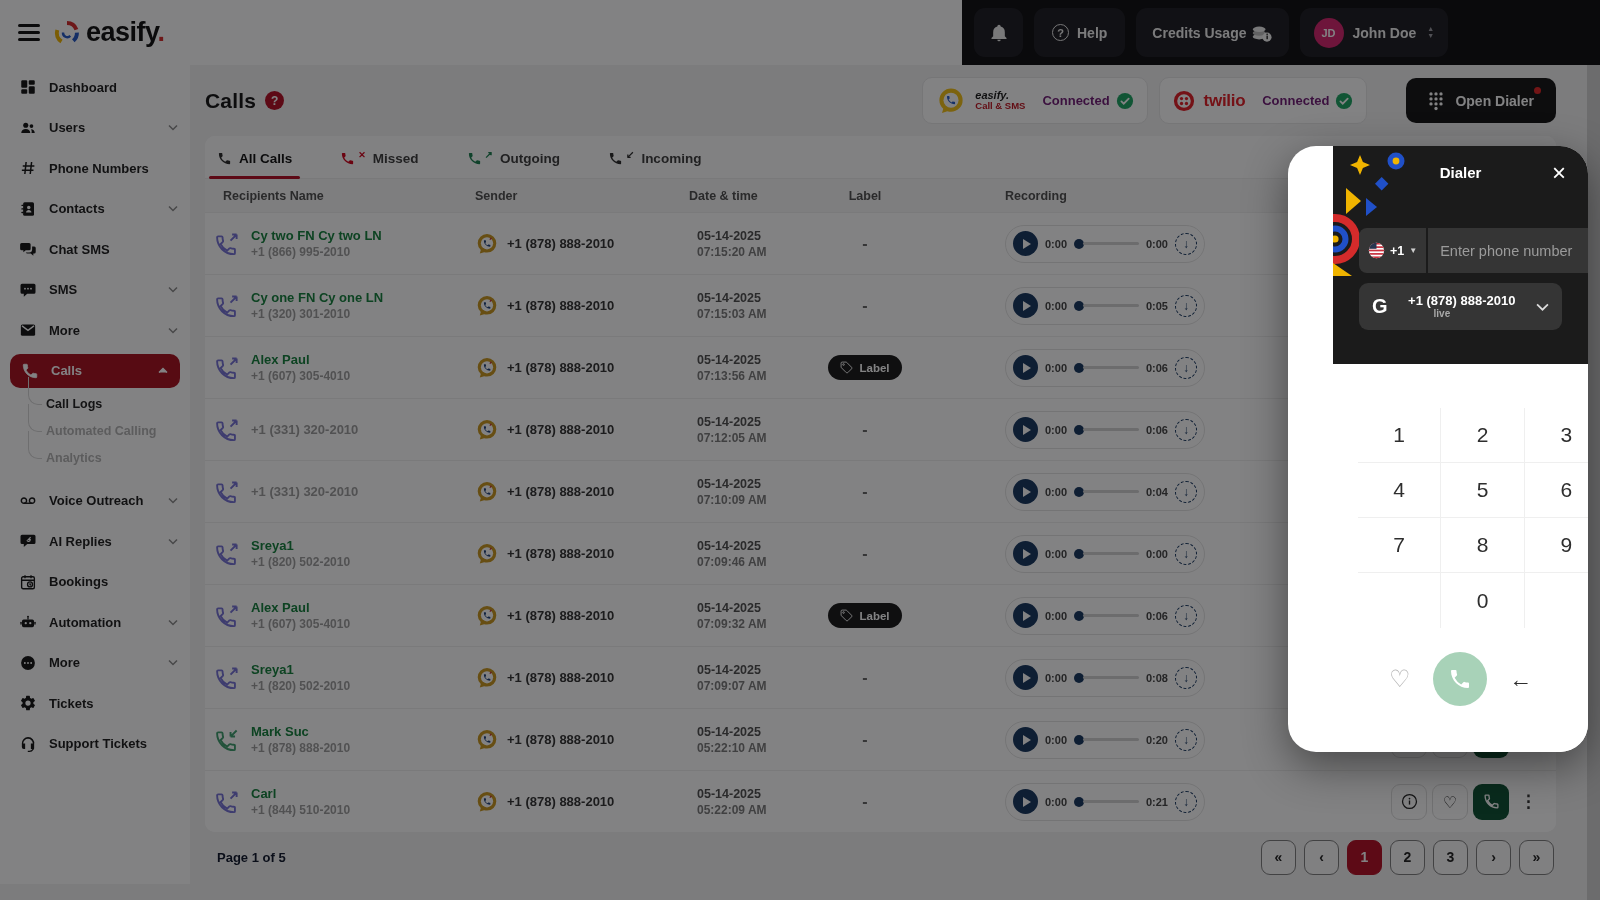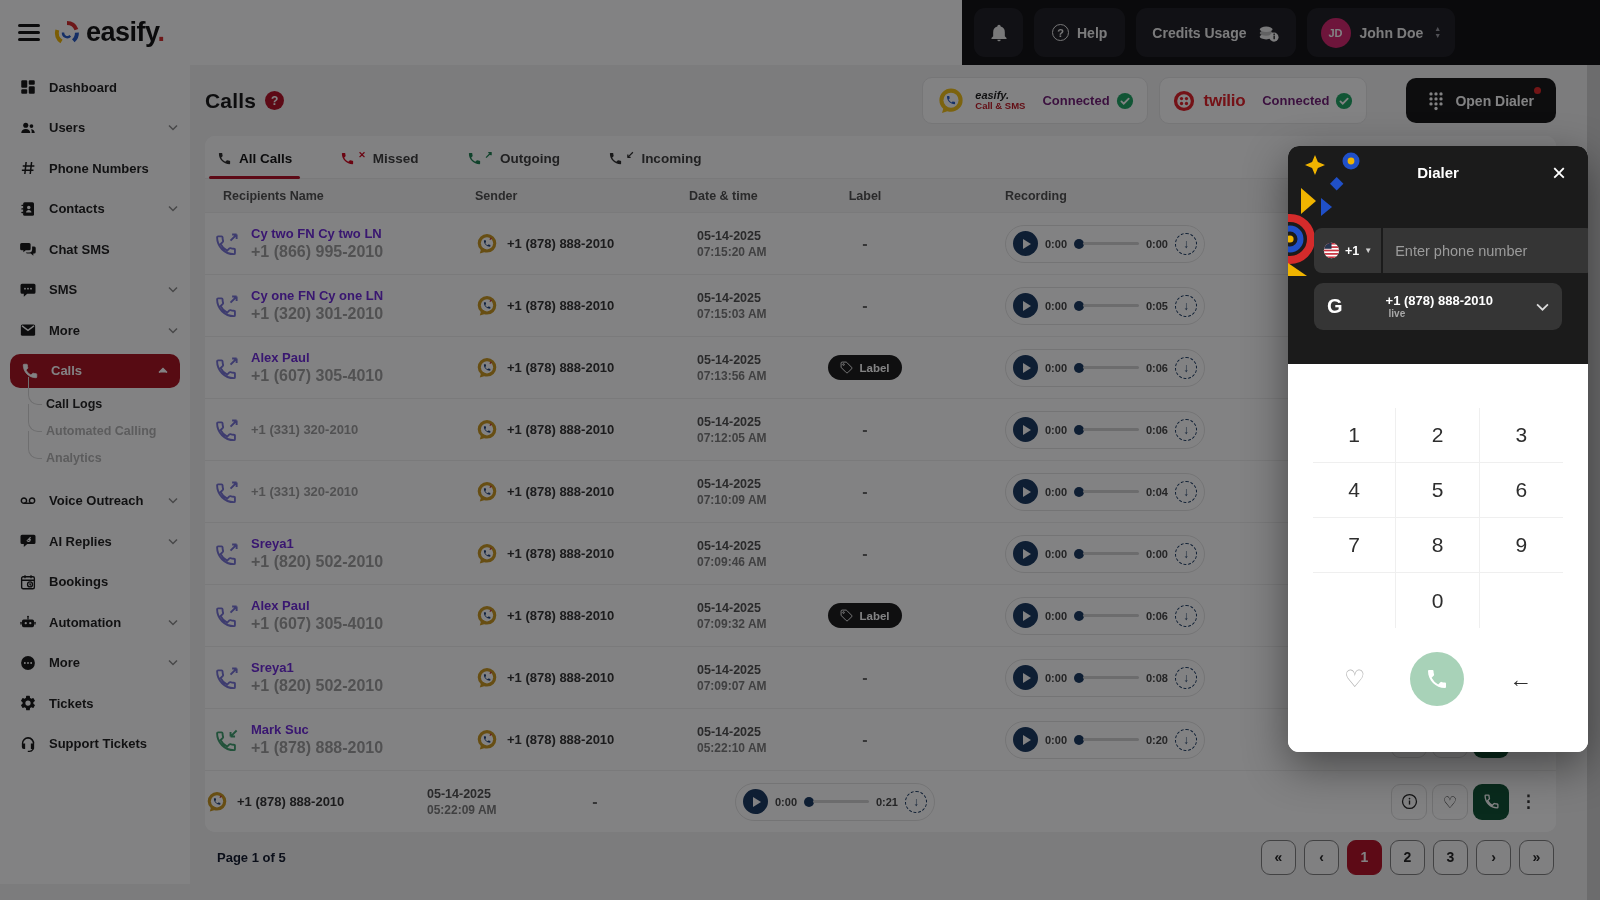--- a/index.html
+++ b/index.html
@@ -26,21 +26,21 @@
   .credits-label{font-size:8.5px;color:#eadfbf;font-weight:700;}
   .credits-value{font-size:14.5px;color:#fff;font-weight:800;}
   .recharge{margin-left:auto;background:#c8102e;color:#fff;font-size:12px;font-weight:800;
             border:none;border-radius:7px;padding:6px 9px;cursor:pointer;}
   .credits-strip{height:15px;background:#d9a31e;color:#7c0d0d;font-size:9.5px;font-weight:800;
                  display:flex;align-items:center;justify-content:center;}
   .bellpill{width:49px;justify-content:center;}
   .helppill{padding:0 18px;gap:8px;}
   .qmark{width:17px;height:17px;border:1.6px solid #e8e8e8;border-radius:50%;display:inline-flex;
          align-items:center;justify-content:center;font-size:11px;color:#e8e8e8;font-weight:700;}
-  .usagepill{padding:0 16px;gap:9px;}
+  .usagepill{padding:0 16px;gap:2px;}
   .userpill{padding:0 14px;gap:9px;}
   .avatar{width:30px;height:30px;border-radius:50%;background:#d6246e;color:#fff;font-size:11px;
           font-weight:800;display:flex;align-items:center;justify-content:center;}
   .sorter{display:flex;flex-direction:column;gap:1px;margin-left:2px;color:#9a9aa2;font-size:7px;line-height:.8;}
 
   
   .sidebar{position:absolute;top:65px;left:0;width:190px;bottom:16px;background:#ffffff;z-index:2;padding-top:2px;}
   .s-item{height:40.5px;display:flex;align-items:center;gap:12px;padding:0 12px 0 19px;cursor:pointer;
           color:#1c1c1c;font-size:13px;font-weight:600;}
   .s-item .lbl{flex:1;white-space:nowrap;}
@@ -86,22 +86,22 @@
   .thead{height:33px;background:#f6f6f6;display:flex;align-items:center;font-size:12.5px;color:#4f4f4f;font-weight:600;}
   .trow{height:62px;display:flex;align-items:center;border-top:1px solid #efefef;background:#fff;}
   .c1{flex:0 0 270px;display:flex;align-items:center;gap:11px;padding-left:8px;}
   .c2{flex:0 0 180px;display:flex;align-items:center;gap:8px;}
   .c3{flex:0 0 130px;padding-left:42px;}
   .c4{flex:0 0 160px;display:flex;justify-content:center;}
   .c5{flex:0 0 210px;margin-left:60px;}
   .c6{flex:0 0 165px;margin-left:auto;display:flex;align-items:center;gap:5px;}
   .thead .c1{padding-left:18px;font-weight:600;}
   .thead .c3{padding-left:34px;}
-  .name{font-size:13px;font-weight:800;color:#6d28d9;line-height:1.25;}
-  .num{font-size:16px;color:#9d9d9d;font-weight:600;}
+  .name{font-size:13px;font-weight:800;color:#15803d;line-height:1.25;}
+  .num{font-size:12px;color:#9d9d9d;font-weight:600;}
   .num.only{font-size:13px;}
   .sender-num{font-size:13px;font-weight:700;color:#333;}
   .dt1{font-size:12.5px;color:#4f4f4f;font-weight:600;line-height:1.3;}
   .dt2{font-size:12px;color:#7a7a7a;font-weight:600;}
   .dash{color:#666;font-weight:700;}
   .label-badge{background:#191919;color:#fff;font-size:11.5px;font-weight:700;border-radius:13px;
                height:25px;display:inline-flex;align-items:center;gap:6px;padding:0 12px;}
   .player{width:200px;height:38px;border:1px solid #e3e3e3;border-radius:20px;display:flex;
           align-items:center;gap:7px;padding:0 7px;}
   .play{width:25px;height:25px;border-radius:50%;background:#16365f;display:flex;align-items:center;
@@ -124,22 +124,22 @@
   .pagi-summary{font-size:13px;color:#0f172a;font-weight:600;padding-left:10px;}
   .pagi-btns{margin-left:auto;display:flex;gap:8px;}
   .pbtn{width:35px;height:35px;border-radius:9px;border:1.3px solid #7f7f7f;background:#fafafa;color:#222;
         font-size:14px;font-weight:800;display:flex;align-items:center;justify-content:center;cursor:pointer;font-family:inherit;}
   .pbtn.active{background:#b50f24;border-color:#b50f24;color:#fff;}
 
   .scrollstrip{position:absolute;top:65px;right:0;width:13px;bottom:0;background:#d2d2d2;z-index:3;}
 
   
   .overlay{position:absolute;inset:0;background:rgba(5,5,8,.50);z-index:10;}
-  .dialer{position:absolute;left:1288px;top:146px;width:300px;height:606px;z-index:20;border-radius:11px;
-          box-shadow:0 14px 44px rgba(0,0,0,.45);background:#fff;overflow:hidden;display:flex;flex-direction:column;}
+  .dialer{position:absolute;left:1288px;top:146px;width:300px;height:606px;z-index:20;border-radius:28px;
+          box-shadow:0 14px 44px rgba(0,0,0,.45);background:#fff;overflow:hidden;display:flex;flex-direction:column;padding-left:45px;}
   .d-head{position:relative;height:218px;background:#1b1b1b;flex:0 0 auto;overflow:hidden;}
   .deco{position:absolute;left:0;top:0;}
   .d-title{position:absolute;top:18px;left:0;right:0;text-align:center;color:#fff;font-size:15px;font-weight:700;}
   .d-close{position:absolute;top:14px;right:16px;color:#fff;font-size:24px;line-height:1;background:none;
            border:none;cursor:pointer;font-family:inherit;}
   .d-inputrow{position:absolute;top:82px;left:26px;right:26px;height:45px;display:flex;gap:2px;}
   .d-cc{background:#353535;border-radius:8px 0 0 8px;display:flex;align-items:center;gap:5px;
         padding:0 9px;color:#fff;font-size:12.5px;font-weight:700;cursor:pointer;flex:0 0 auto;}
   .d-cc .caret{font-size:8px;color:#cfcfcf;}
   .d-phone{flex:1;background:#353535;border:none;border-radius:0 8px 8px 0;color:#eee;font-size:14.5px;
@@ -1109,20 +1109,32 @@
      <button class="abtn heart">♥</button>
      <button class="abtn call">
                 <svg viewBox="0 0 24 24" width="17" height="17">
                   <path d="M6.62 10.79a15.05 15.05 0 0 0 6.59 6.59l2.2-2.2a1 1 0 0 1 1.02-.25c1.12.37 2.32.57 3.57.57a1 1 0 0 1 1 1V20a1 1 0 0 1-1 1C10.61 21 3 13.39 3 4a1 1 0 0 1 1-1h3.5a1 1 0 0 1 1 1c0 1.25.2 2.45.57 3.57a1 1 0 0 1-.25 1.02l-2.2 2.2z" fill="none" stroke="#fff" stroke-width="1.9"></path>
                 </svg>
               </button>
      <button class="kebab">⋮</button>
    </div>
  </div>
  <div class="trow">
+   <div class="c1">
+     <svg viewBox="0 0 24 24" width="27" height="27">
+                <g transform="translate(1,3) scale(0.88)">
+                  <path d="M6.62 10.79a15.05 15.05 0 0 0 6.59 6.59l2.2-2.2a1 1 0 0 1 1.02-.25c1.12.37 2.32.57 3.57.57a1 1 0 0 1 1 1V20a1 1 0 0 1-1 1C10.61 21 3 13.39 3 4a1 1 0 0 1 1-1h3.5a1 1 0 0 1 1 1c0 1.25.2 2.45.57 3.57a1 1 0 0 1-.25 1.02l-2.2 2.2z" fill="none" stroke="#7673d6" stroke-width="1.9"></path>
+                </g>
+                <path d="M15.6 9.4L21 4M21 4h-4M21 4v4" stroke="#7673d6" stroke-width="1.7" fill="none"></path>
+              </svg>
+     <span>
+       <div class="name">Carl</div>
+                   <div class="num">+1 (844) 510-2010</div>
+     </span>
+   </div>
    <div class="c2">
               <svg viewBox="0 0 24 24" width="24" height="24">
                 <path d="M12 2a9.3 9.3 0 0 1 9.3 9.3A9.3 9.3 0 0 1 12 20.6c-1 0-2-.16-2.9-.46L4.8 21.6l1-3.5a9.3 9.3 0 0 1-3.1-6.8A9.3 9.3 0 0 1 12 2z" fill="#c9971e"></path>
                 <circle cx="12" cy="11.3" r="6.1" fill="#fff"></circle>
                 <g transform="translate(7.8,7.1) scale(0.36)">
                   <path d="M6.62 10.79a15.05 15.05 0 0 0 6.59 6.59l2.2-2.2a1 1 0 0 1 1.02-.25c1.12.37 2.32.57 3.57.57a1 1 0 0 1 1 1V20a1 1 0 0 1-1 1C10.61 21 3 13.39 3 4a1 1 0 0 1 1-1h3.5a1 1 0 0 1 1 1c0 1.25.2 2.45.57 3.57a1 1 0 0 1-.25 1.02l-2.2 2.2z" fill="#1d3f77"></path>
                 </g>
                 <path d="M14.8 7.6l1.6-1.6" stroke="#c0262d" stroke-width="1.2"></path>
               </svg>
               <span class="sender-num">+1 (878) 888-2010</span>

